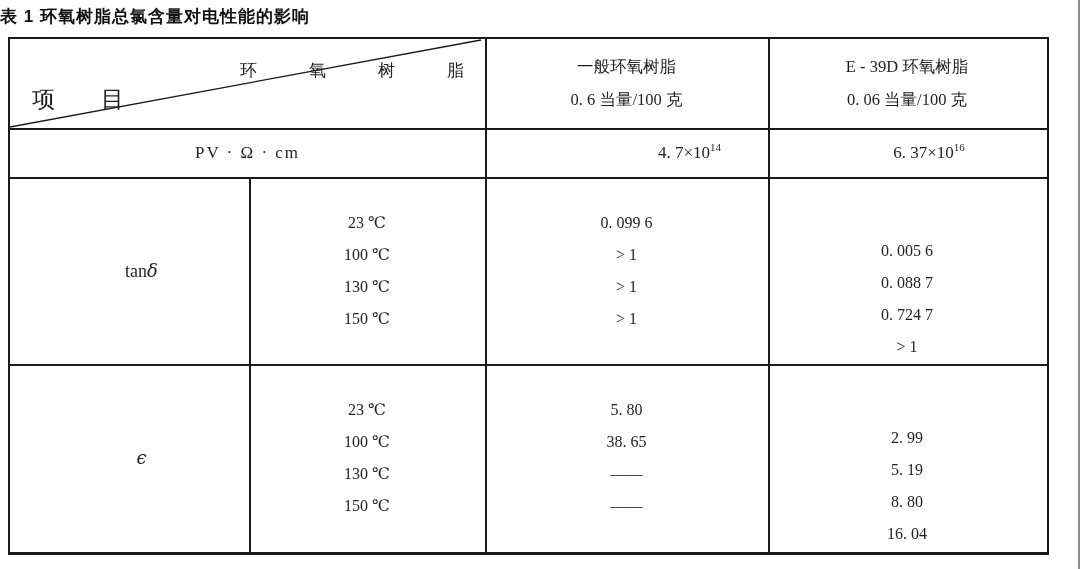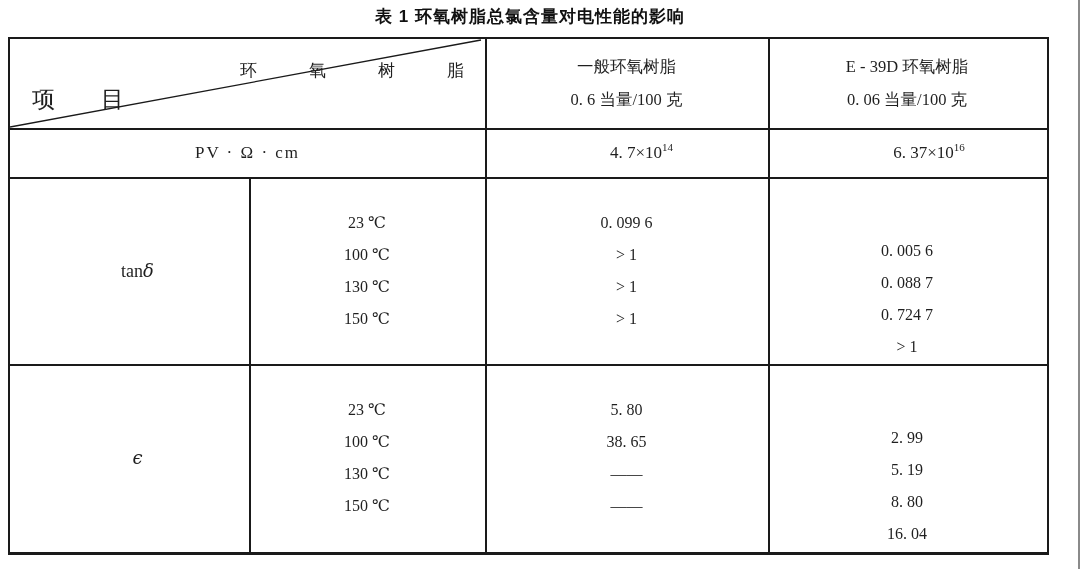--- a/index.html
+++ b/index.html
@@ -6,21 +6,20 @@
   .page{
     position:relative;
     width:1082px;height:569px;
     background:#ffffff;
     font-family:"Liberation Serif","DejaVu Serif",serif;
     color:#1f1f1f;
     overflow:hidden;
   }
   .title{
     position:absolute;left:0;top:5px;width:1060px;
-    text-align:center;
     font-family:"Liberation Sans","DejaVu Sans",sans-serif;
     font-weight:700;font-size:17px;letter-spacing:1px;color:#111;
   }
   .edge-line{
     position:absolute;top:0;left:1078px;width:2px;height:569px;
     background:#8a8a8a;
   }
   .frame{
     position:absolute;left:8px;top:37px;width:1041px;height:518px;
     border:2px solid #1a1a1a;border-bottom-width:3px;
@@ -46,26 +45,26 @@
   .cell{
     position:absolute;display:flex;flex-direction:column;
     justify-content:center;align-items:center;
     font-size:16px;line-height:20px;gap:12px;text-align:center;
   }
   .hcell{top:0;height:89px;gap:13px;font-size:16.5px;}
   .hcell-b{left:475px;width:283px;}
   .hcell-c{left:758px;width:278px;}
   .pvcell{top:89px;height:49px;font-size:17px;}
   .pv-label{left:0;width:475px;letter-spacing:2px;text-align:center;}
-  .pv-b{left:475px;width:313px;}
+  .pv-b{left:475px;width:313px;padding-left:48px;}
   .pv-c{left:780px;width:278px;}
   sup{font-size:11px;line-height:0;}
   .sec1{top:138px;height:187px;}
   .sec2{top:325px;height:188px;}
-  .param-cell{left:8px;width:239px;font-size:18px;}
+  .param-cell{left:0;width:239px;font-size:18px;padding-left:12px;}
   .param-cell i{font-family:"DejaVu Serif",serif;font-style:italic;}
   .temp-col{left:239px;width:236px;}
   .valb-col{left:475px;width:283px;}
   .valc-col{left:758px;width:278px;margin-top:28px;}
   .ln{white-space:pre;}
 </style>
 </head>
 <body>
 
 <div class="page">

